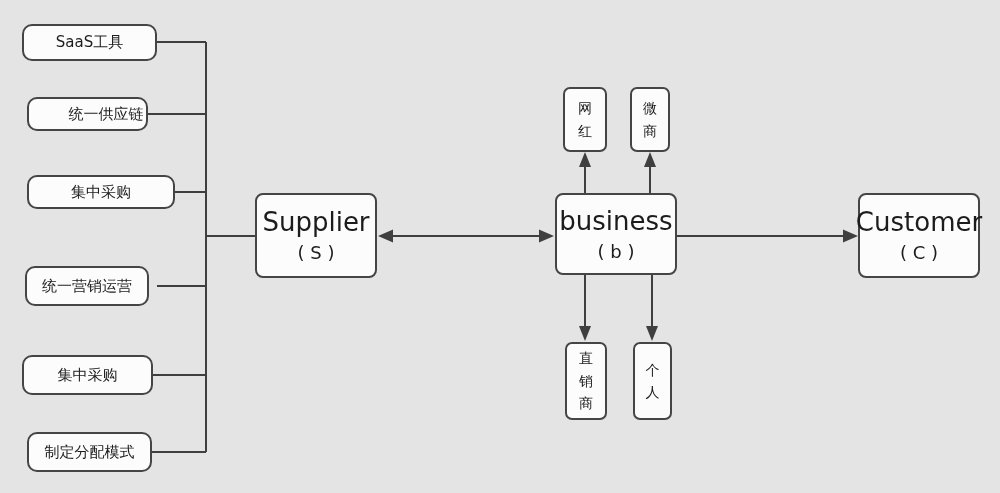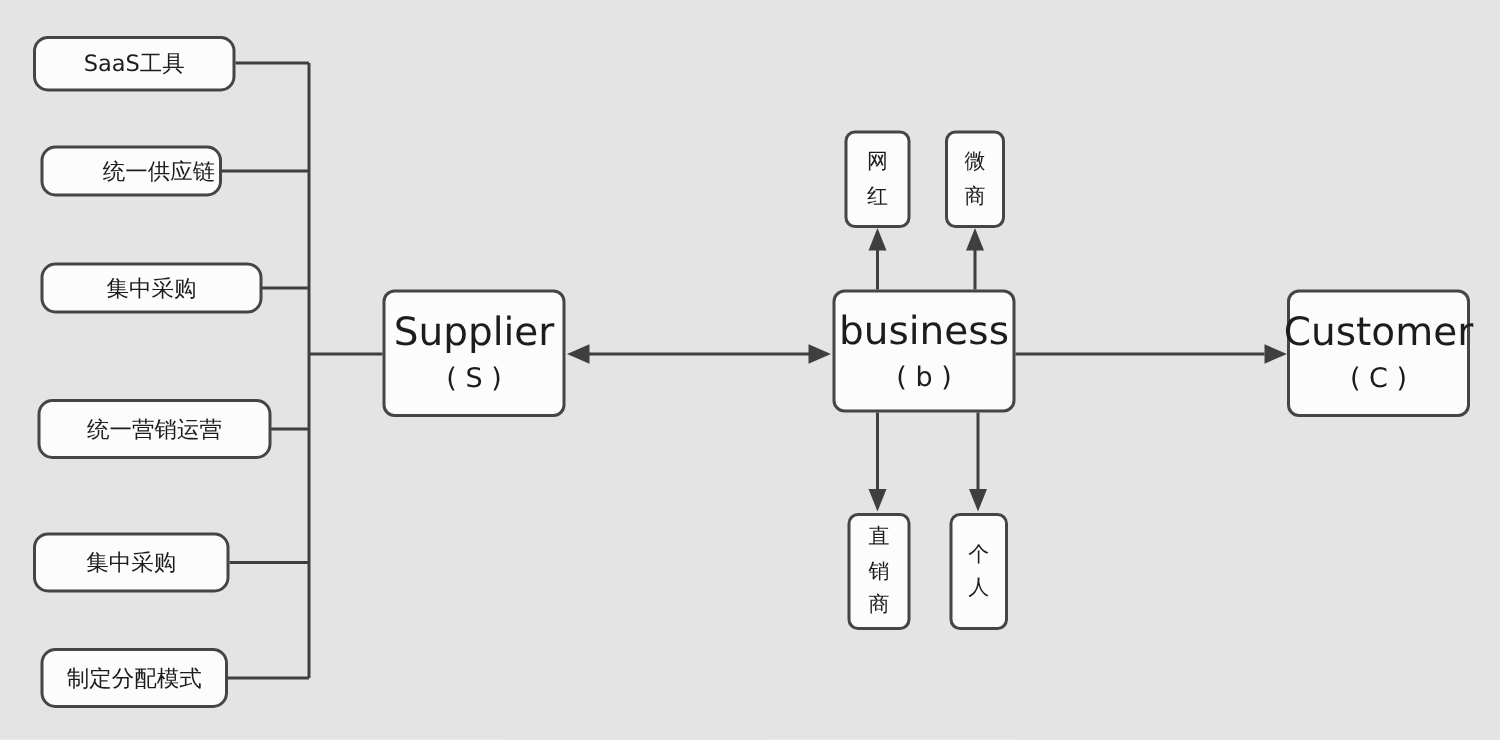--- a/index.html
+++ b/index.html
@@ -88,21 +88,21 @@
 
     <line x1="585" y1="275" x2="585" y2="327"></line>
     <polygon points="585,341 579,326 591,326"></polygon>
     <line x1="652" y1="275" x2="652" y2="327"></line>
     <polygon points="652,341 646,326 658,326"></polygon>
   </svg>
 
   <div class="node feature" style="left:22px;  top:24px;  width:135px; height:37px;">SaaS工具</div>
   <div class="node feature" style="left:27px;  top:97px;  width:121px; height:34px;padding-left:37px;">统一供应链</div>
   <div class="node feature" style="left:27px;  top:175px; width:148px; height:34px;">集中采购</div>
-  <div class="node feature" style="left:25px;  top:266px; width:156px; height:40px;">统一营销运营</div>
+  <div class="node feature" style="left:25px;  top:266px; width:124px; height:40px;">统一营销运营</div>
   <div class="node feature" style="left:22px;  top:355px; width:131px; height:40px;">集中采购</div>
   <div class="node feature" style="left:27px;  top:432px; width:125px; height:40px;">制定分配模式</div>
 
   <div class="node big" style="left:255px; top:193px; width:122px; height:85px;">
     <div class="title">Supplier</div>
     <div class="sub">( S )</div>
   </div>
 
   <div class="node big" style="left:555px; top:193px; width:122px; height:82px;">
     <div class="title">business</div>

